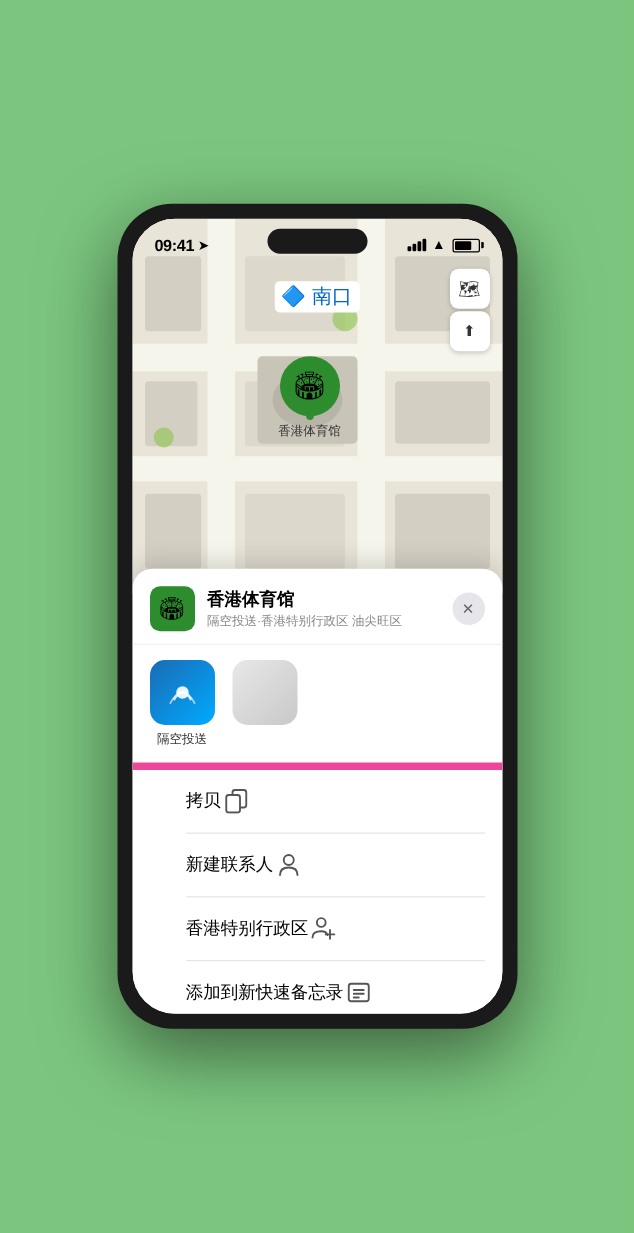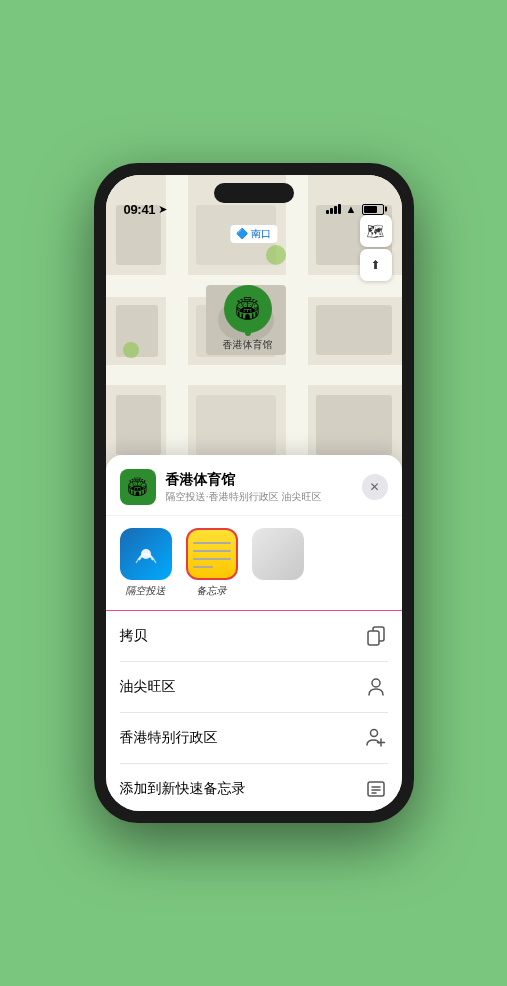--- a/index.html
+++ b/index.html
@@ -29,21 +29,21 @@
       position: relative;
     }
     
     .status-bar {
       display: flex;
       justify-content: space-between;
       align-items: center;
       padding: 8px 18px 4px;
       background: transparent;
       position: absolute;
-      top: 16px;
+      top: 3px;
       left: 0;
       right: 0;
       z-index: 10;
       height: 32px;
       text-align: center;
     }
     .status-time {
       font-size: 13px;
       font-weight: 600;
       color: #000;
@@ -141,21 +141,21 @@
     }
     
     .map-label {
       position: absolute;
       top: 50px;
       left: 50%;
       transform: translateX(-50%);
       background: white;
       border-radius: 4px;
       padding: 2px 6px;
-      font-size: 10px;
+      font-size: 16px;
       color: #0066cc;
       z-index: 5;
       white-space: nowrap;
     }
     
     .venue-pin {
       position: absolute;
       top: 130px;
       left: 50%;
       transform: translateX(-50%);
@@ -241,24 +241,23 @@
       align-items: center;
       justify-content: center;
       font-size: 12px;
       color: #666;
       cursor: pointer;
       flex-shrink: 0;
     }
     
     .apps-scroll {
       padding: 12px 14px;
-      border-bottom: 1px solid #ec4899;
+      border-bottom: 6px solid #ec4899;
       overflow-x: auto;
       scrollbar-width: none;
-      font-style: italic;
     }
     .apps-row {
       display: flex;
       gap: 14px;
       align-items: flex-start;
     }
     .app-item {
       display: flex;
       flex-direction: column;
       align-items: center;
@@ -311,24 +310,24 @@
       border-radius: 1px;
     }
     .notes-line.short { width: 60%; }
     
     .action-list {
       padding: 0 14px;
     }
     .action-item {
       display: flex;
       align-items: center;
-      justify-content: space-between;
       padding: 13px 0;
       border-bottom: 0.5px solid #e5e5ea;
       cursor: pointer;
+      margin-left: 29px;
     }
     .action-item:last-child {
       border-bottom: none;
     }
     .action-label {
       font-size: 14px;
       color: #000;
     }
     .action-icon {
       width: 24px;
@@ -455,31 +454,20 @@
                 <circle cx="14" cy="14" r="5" fill="white" opacity="0.9"></circle>
                 <path d="M7 20 Q14 8 21 20" stroke="white" stroke-width="2" fill="none" opacity="0.8"></path>
                 <path d="M4 23 Q14 4 24 23" stroke="white" stroke-width="1.5" fill="none" opacity="0.6"></path>
               </svg>
             </div>
             <span class="app-label">隔空投送</span>
           </div>
 
 
 
-          <div class="app-item">
-            <div class="app-icon notes" style="background: linear-gradient(180deg, #ffe033 0%, #ffc700 100%); border: 2.5px solid #e53e3e; overflow:hidden; padding:6px 5px 4px;">
-              <div class="notes-lines" style="padding:0;">
-                <div class="notes-line" style="height:2px;background:#aaa;border-radius:1px;width:100%;margin-bottom:3px;"></div>
-                <div class="notes-line" style="height:2px;background:#aaa;border-radius:1px;width:100%;margin-bottom:3px;"></div>
-                <div class="notes-line" style="height:2px;background:#aaa;border-radius:1px;width:100%;margin-bottom:3px;"></div>
-                <div class="notes-line short" style="height:2px;background:#aaa;border-radius:1px;width:55%;"></div>
-              </div>
-            </div>
-            <span class="app-label">备忘录</span>
-          </div>
 
           <div class="app-item">
             <div class="app-icon more" style="background: linear-gradient(135deg, #e8e8e8, #c8c8c8);">
               
             </div>
 
           </div>
 
         </div>
       </div>
@@ -490,21 +478,21 @@
           <span class="action-label">拷贝</span>
           <div class="action-icon">
             <svg width="20" height="20" viewBox="0 0 20 20" xmlns="http://www.w3.org/2000/svg">
               <rect x="7" y="1" width="11" height="14" rx="2" stroke="#555" stroke-width="1.5" fill="none"></rect>
               <rect x="2" y="5" width="11" height="14" rx="2" stroke="#555" stroke-width="1.5" fill="white"></rect>
             </svg>
           </div>
         </div>
 
         <div class="action-item">
-          <span class="action-label">油尖旺区</span>
+          <span class="action-label">新建联系人</span>
           <div class="action-icon">
             <svg width="20" height="20" viewBox="0 0 20 20" xmlns="http://www.w3.org/2000/svg">
               <circle cx="10" cy="6" r="4" stroke="#555" stroke-width="1.5" fill="none"></circle>
               <path d="M3 18 Q3 12 10 12 Q17 12 17 18" stroke="#555" stroke-width="1.5" fill="none" stroke-linecap="round"></path>
             </svg>
           </div>
         </div>
 
         <div class="action-item">
           <span class="action-label">香港特别行政区</span>

